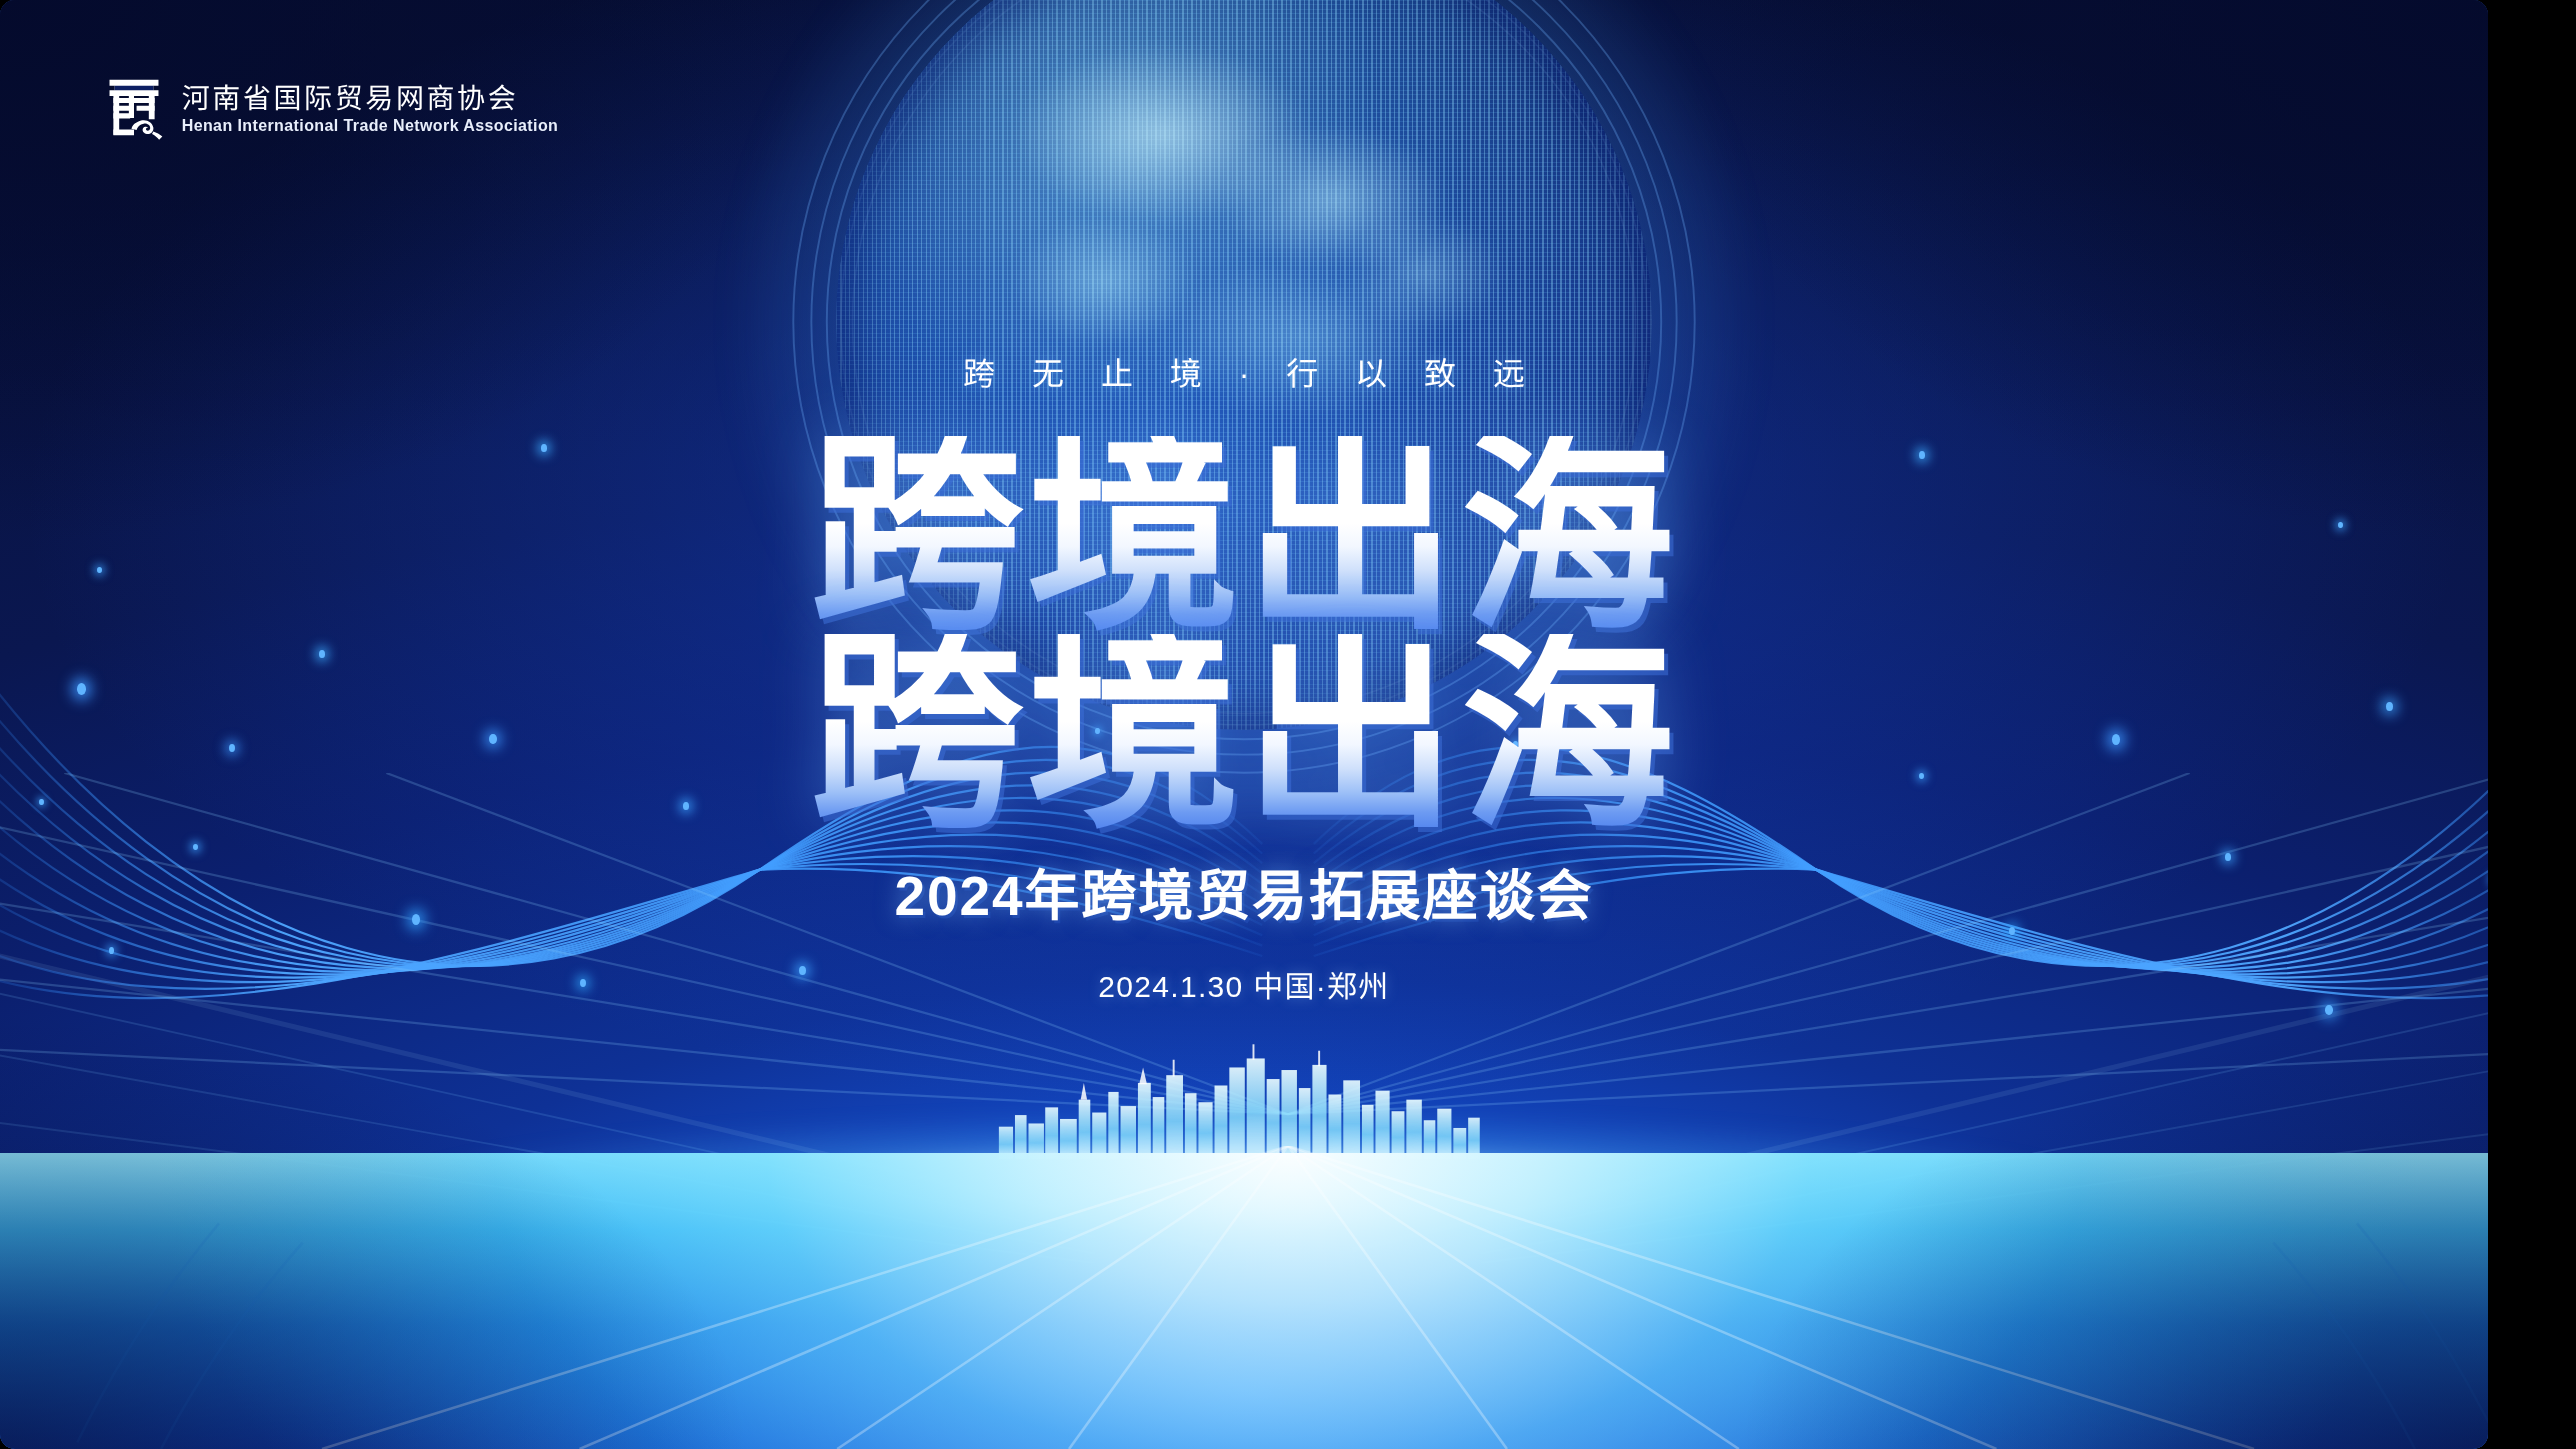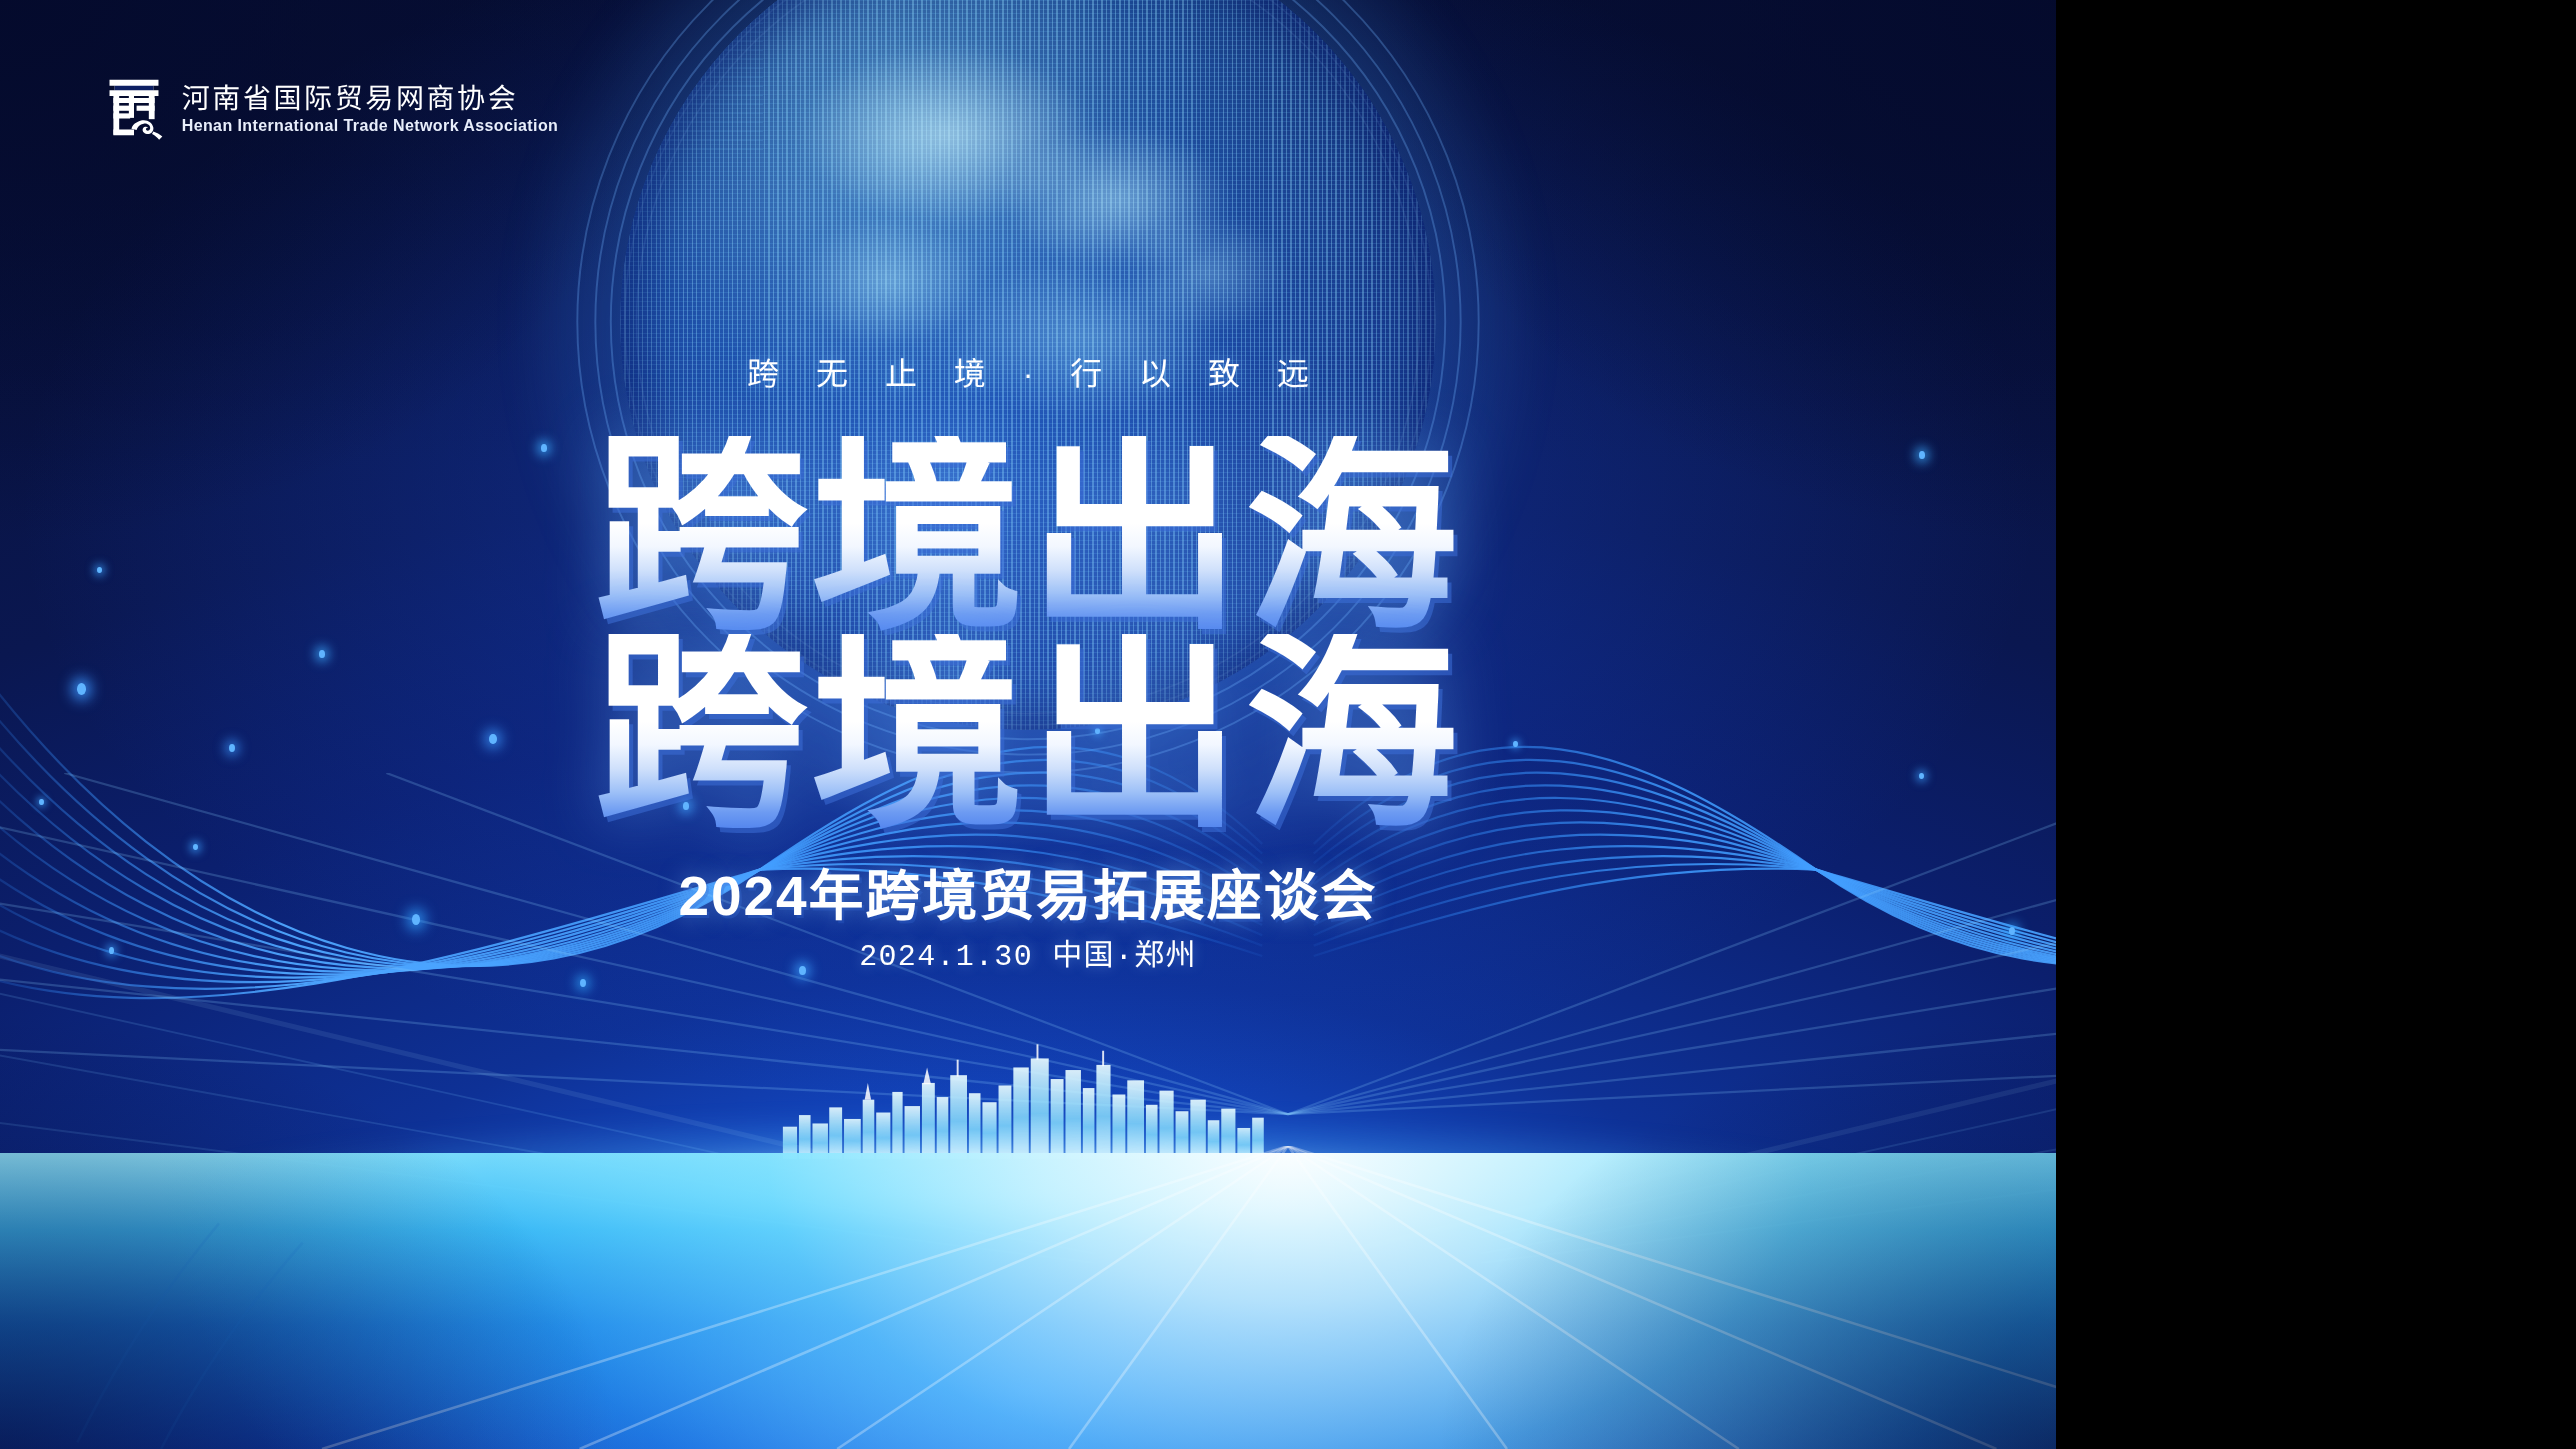--- a/index.html
+++ b/index.html
@@ -1,25 +1,26 @@
 <!DOCTYPE html>
 <html lang="zh-CN" style="font-size:10.3px"><head>
 <meta charset="utf-8">
 <title>Event Poster</title>
 <style>
   html,body{margin:0;padding:0;background:#000;}
   *{box-sizing:border-box;}
 
   .stage{
     position:relative;
-    width:2056px;
+    width:2488px;
     height:1449px;
     overflow:hidden;
     font-family:"Liberation Sans","DejaVu Sans",sans-serif;
     background:#3b82f6;
+    border-radius:15px;
   }
 
   
   .bg-base{
     position:absolute;inset:0;
     background:
       radial-gradient(ellipse 120% 90% at 50% 96%, #2f7bff 0%, #1653d8 14%, #0e3196 32%, #0b1f6e 52%, #0a1750 70%, #08113c 100%);
   }
   .bg-vignette{
     position:absolute;inset:0;
@@ -160,25 +161,24 @@
            drop-shadow(0 0 30px rgba(110,180,255,.40));
   }
 
   .subtitle{
     margin-top:37px;
     color:#ffffff;font-size:55px;font-weight:700;letter-spacing:1.9px;
     line-height:1;
     text-shadow:0 0 22px rgba(130,195,255,.55), 2.6px 3.2px 0 rgba(40,90,200,.35);
   }
   .datebar{
-    margin-top:18px;
+    margin-top:48px;
     color:#ffffff;font-size:30px;font-weight:400;letter-spacing:1.3px;
     line-height:1;
     text-shadow:0 0 13px rgba(140,200,255,.45);
-    font-family:Liberation Mono, monospace;
   }
 </style>
 </head>
 <body>
 
 <div class="stage">
 
   <div class="bg-base"></div>
   <div class="bg-vignette"></div>
 

